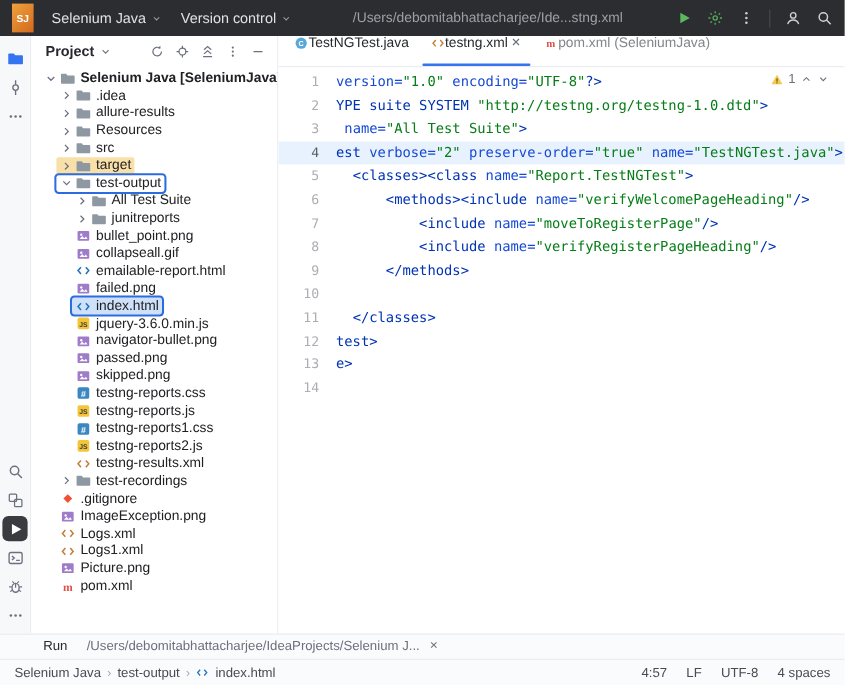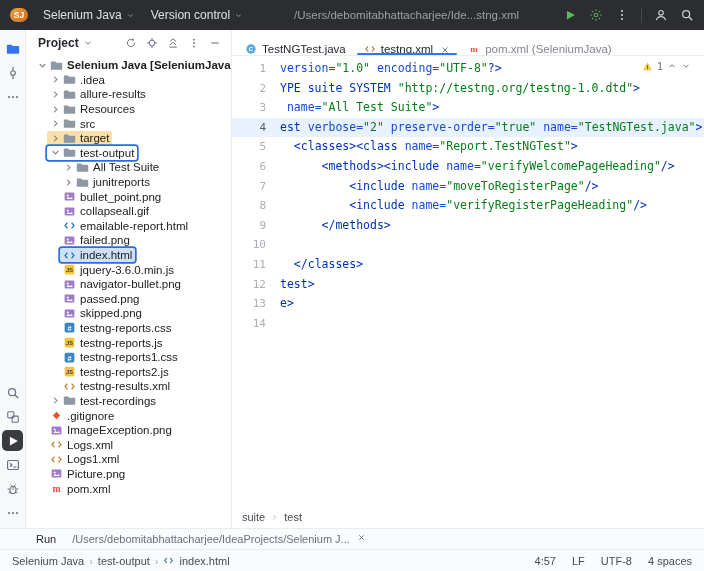--- a/index.html
+++ b/index.html
@@ -3,21 +3,21 @@
 <meta charset="utf-8">
 <style>
   *{margin:0;padding:0;box-sizing:border-box}
   html,body{width:704px;height:571px;overflow:hidden}
   body{font-family:"Liberation Sans",sans-serif;background:#fff;font-size:12px;color:#27282E}
   .window{display:flex;flex-direction:column;width:704px;height:571px;background:#fff}
 
   
   .titlebar{height:30px;background:#2B2D30;display:flex;align-items:center;color:#DFE1E5;padding:0 10px;flex:none}
   .tb-left{display:flex;align-items:center;gap:2px}
-  .logo{width:18px;height:14px;border-radius:8px;background:linear-gradient(135deg,#EFA13C,#D2691E);color:#fff;font-weight:bold;font-size:8.5px;display:flex;align-items:center;justify-content:center;margin-right:6px}
+  .logo{width:18px;height:24px;border-radius:0;background:linear-gradient(135deg,#EFA13C,#D2691E);color:#fff;font-weight:bold;font-size:8.5px;display:flex;align-items:center;justify-content:center;margin-right:6px}
   .tb-btn{display:flex;align-items:center;gap:4px;background:transparent;border:0;color:#DFE1E5;font-size:12px;font-family:"Liberation Sans",sans-serif;padding:3px 7px;border-radius:4px;cursor:default}
   .tb-btn .chev{width:9px;height:9px;color:#9DA0A6;display:inline-flex}
   .tb-btn .chev svg{width:9px;height:9px}
   .tb-center{flex:1;text-align:center;color:#9DA0A6;font-size:11.5px;white-space:nowrap;overflow:hidden;text-overflow:ellipsis;padding:0 12px}
   .tb-right{display:flex;align-items:center;gap:12px}
   .tb-icon{display:inline-flex}
   .tb-icon svg{width:14px;height:14px;display:block}
   .tb-sep{width:1px;height:15px;background:#46484D}
 
   
@@ -46,21 +46,21 @@
   .tree-chev{width:11px;height:11px;color:#6C707E;flex:none;display:inline-flex;margin-right:2px}
   .tree-chev svg{width:11px;height:11px;display:block}
   .tree-icon{width:13px;height:13px;flex:none;display:inline-flex;color:#8E98A3;margin-right:4px}
   .tree-icon svg{width:13px;height:13px;display:block}
   .tree-label{white-space:nowrap}
   .tree-label.bold{font-weight:700}
 
   
   .editor-col{flex:1;display:flex;flex-direction:column;min-width:0;background:#fff}
   .tabbar{height:26px;display:flex;align-items:stretch;border-bottom:1px solid #EBECF0;padding-left:4px;flex:none}
-  .tab{display:flex;align-items:flex-end;gap:5px;padding:0 9px;font-size:11.5px;color:#27282E;position:relative;cursor:default}
+  .tab{display:flex;align-items:flex-start;padding:0 9px;font-size:11.5px;color:#27282E;position:relative;cursor:default}
   .tab.active::after{content:"";position:absolute;left:2px;right:2px;bottom:0;height:2.5px;background:#3574F0;border-radius:1px}
   .tab.dim{color:#82858D}
   .tab-icon{display:inline-flex}
   .tab-icon svg{width:12px;height:12px;display:block}
   .tab-close{display:inline-flex;color:#6C707E;margin-left:2px}
   .tab-close svg{width:10px;height:10px;display:block}
   .editor-body{flex:1;position:relative;overflow:hidden;font-family:"DejaVu Sans Mono",monospace;font-size:11.5px;padding-top:3px;min-height:0}
   .code-line{display:flex;height:19.6px;line-height:19.6px}
   .code-line.caret{background:#E8F2FE}
   .code-line.caret .line-num{color:#5A5D63}
@@ -739,29 +739,20 @@
                 <path d="M4 10l4-4 4 4" fill="none" stroke="currentColor" stroke-width="1.5"></path>
               </svg>
             </span>
           <span class="insp-chev">
               <svg viewBox="0 0 16 16">
                 <path d="M4 6l4 4 4-4" fill="none" stroke="currentColor" stroke-width="1.5"></path>
               </svg>
             </span>
         </div>
       </div>
-      <div class="breadcrumbs" id="breadcrumbs">
-          <span class="bc-item">suite</span>
-          <span class="bc-sep">
-            <svg viewBox="0 0 16 16">
-              <path d="M6 4l4 4-4 4" fill="none" stroke="currentColor" stroke-width="1.5"></path>
-            </svg>
-          </span>
-          <span class="bc-item">test</span>
-        </div>
     </section>
 
   </div>
 
   <div class="run-bar">
     <span class="run-label">Run</span>
     <span class="run-tab">
       <span>/Users/debomitabhattacharjee/IdeaProjects/Selenium J...</span>
       <span class="run-close">
           <svg viewBox="0 0 16 16">

